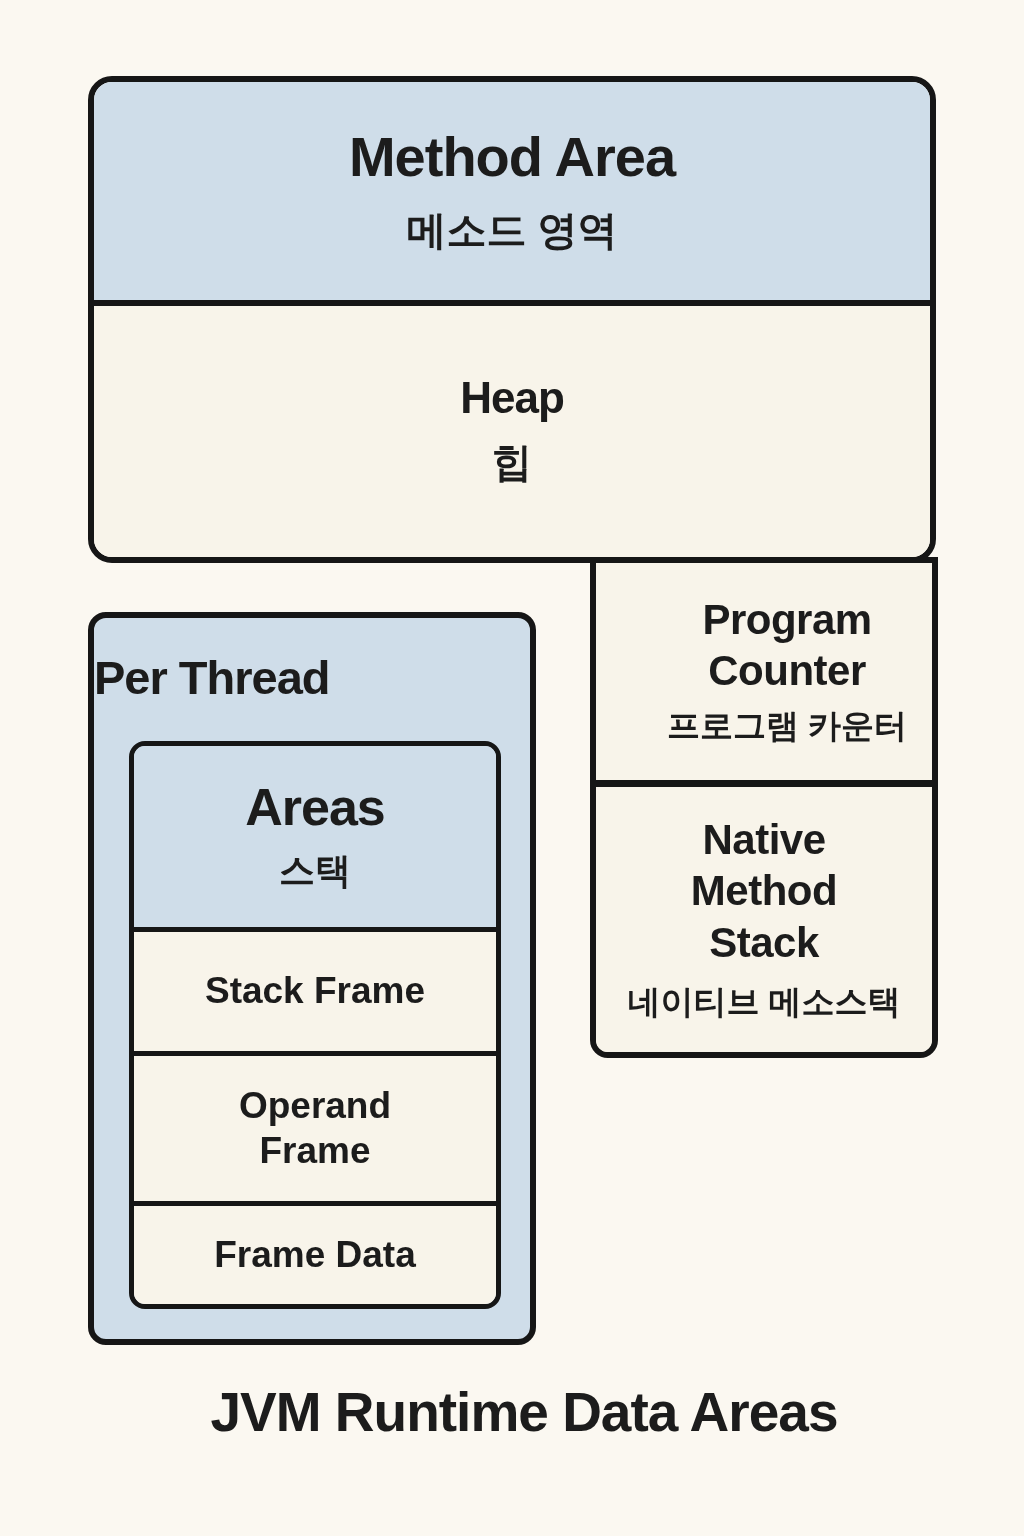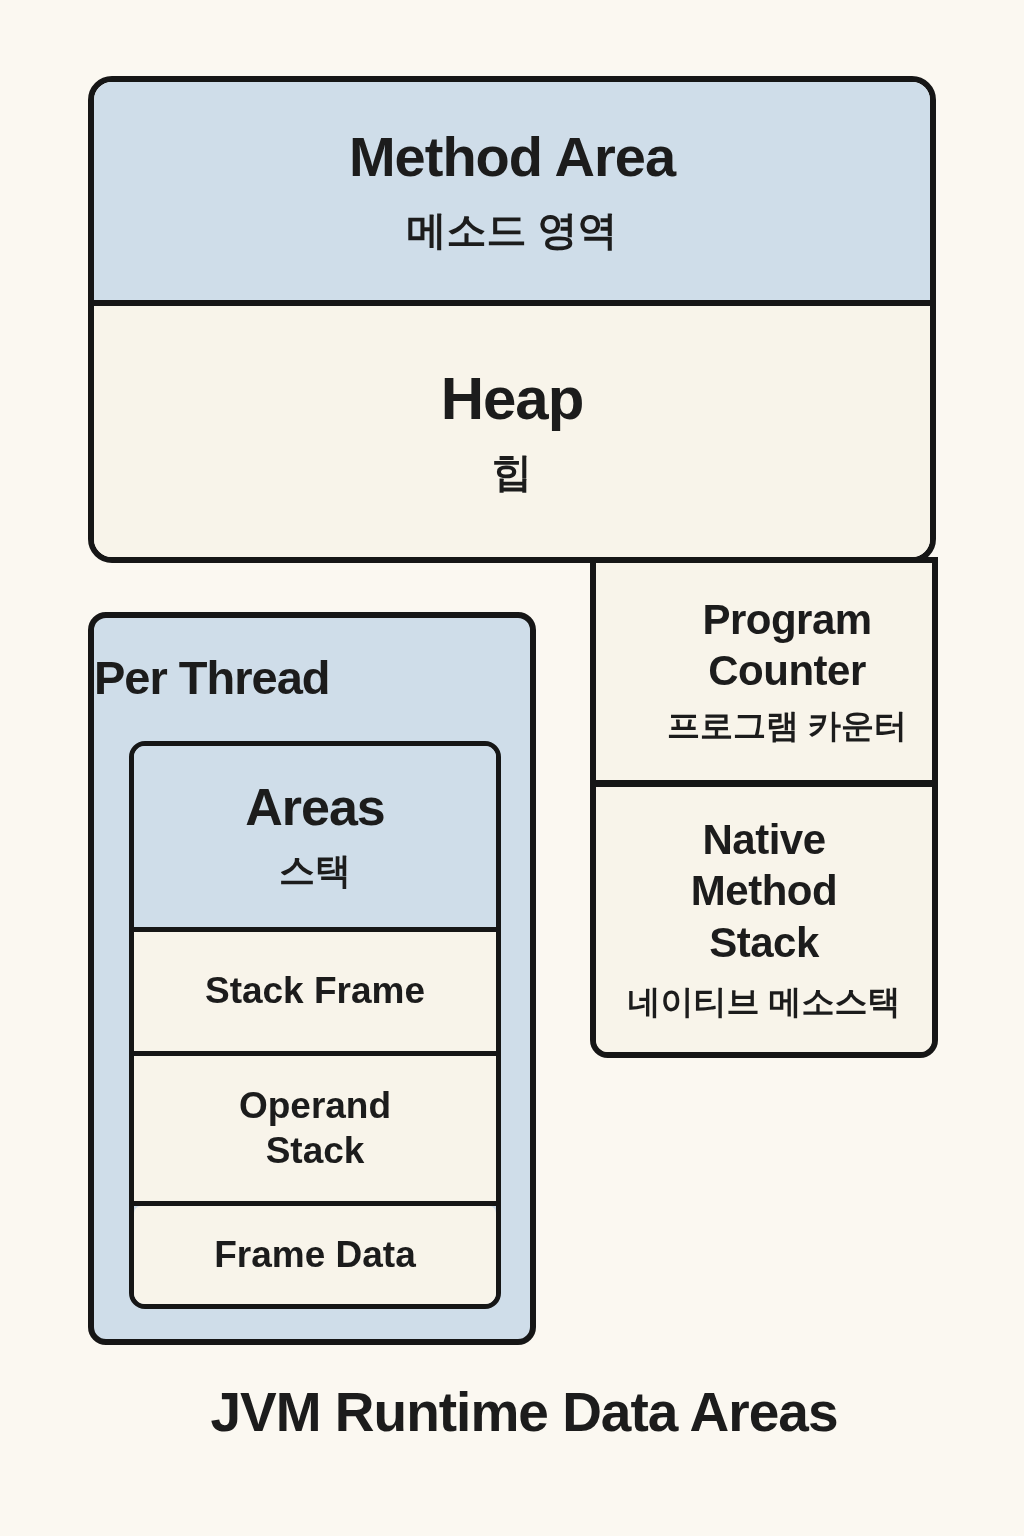--- a/index.html
+++ b/index.html
@@ -45,21 +45,21 @@
     background: var(--box-blue);
     border-bottom: 6px solid var(--border);
     gap: 14px;
   }
   .heap {
     flex: 1;
     background: var(--box-cream);
     gap: 12px;
   }
   .title-xl { font-size: 56px; font-weight: bold; letter-spacing: -1px; }
-  .title-xxl { font-size: 60px; font-weight: bold; letter-spacing: -1px; }
+  .title-xxl { font-size: 44px; font-weight: bold; letter-spacing: -1px; }
   .sub-lg { font-size: 40px; font-weight: bold; }
   
   .right-col {
     position: absolute;
     left: 590px; top: 557px;
     width: 348px; height: 501px;
     border: 6px solid var(--border);
     border-radius: 0 0 18px 18px;
     overflow: hidden;
     display: flex;
@@ -116,21 +116,21 @@
   .stack-title { font-size: 52px; font-weight: bold; letter-spacing: -1px; }
   .stack-sub { font-size: 36px; font-weight: bold; }
   .cell {
     background: var(--box-cream);
     font-size: 37px;
     font-weight: bold;
     line-height: 1.2;
   }
   .cell-stack-frame { height: 124px; border-bottom: 5px solid var(--border); }
   .cell-operand { height: 150px; border-bottom: 5px solid var(--border); }
-  .cell-frame-data { flex: 1; border-radius: 7px; }
+  .cell-frame-data { flex: 1; }
   
   .caption {
     position: absolute;
     left: 12px; top: 1380px;
     width: 100%;
     text-align: center;
     font-size: 55px;
     font-weight: bold;
     letter-spacing: -1px;
   }
@@ -166,21 +166,21 @@
     <div class="pt-label">Per Thread</div>
     <div class="stack-box">
       <div class="stack-header center-col">
         <div class="stack-title">Areas</div>
         <div class="stack-sub">스택</div>
       </div>
       <div class="cell cell-stack-frame center-col">
         <div>Stack Frame</div>
       </div>
       <div class="cell cell-operand center-col">
-        <div class="wrap-220">Operand Stack</div>
+        <div class="wrap-220">Operand Frame</div>
       </div>
       <div class="cell cell-frame-data center-col">
         <div>Frame Data</div>
       </div>
     </div>
   </div>
 
   <div class="caption">JVM Runtime Data Areas</div>
 
 </div>

